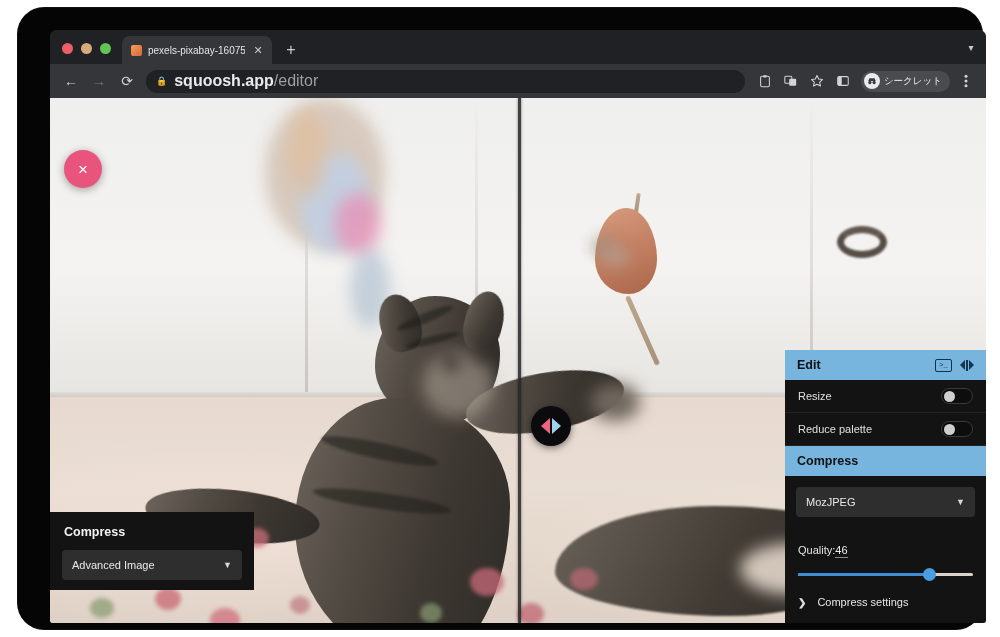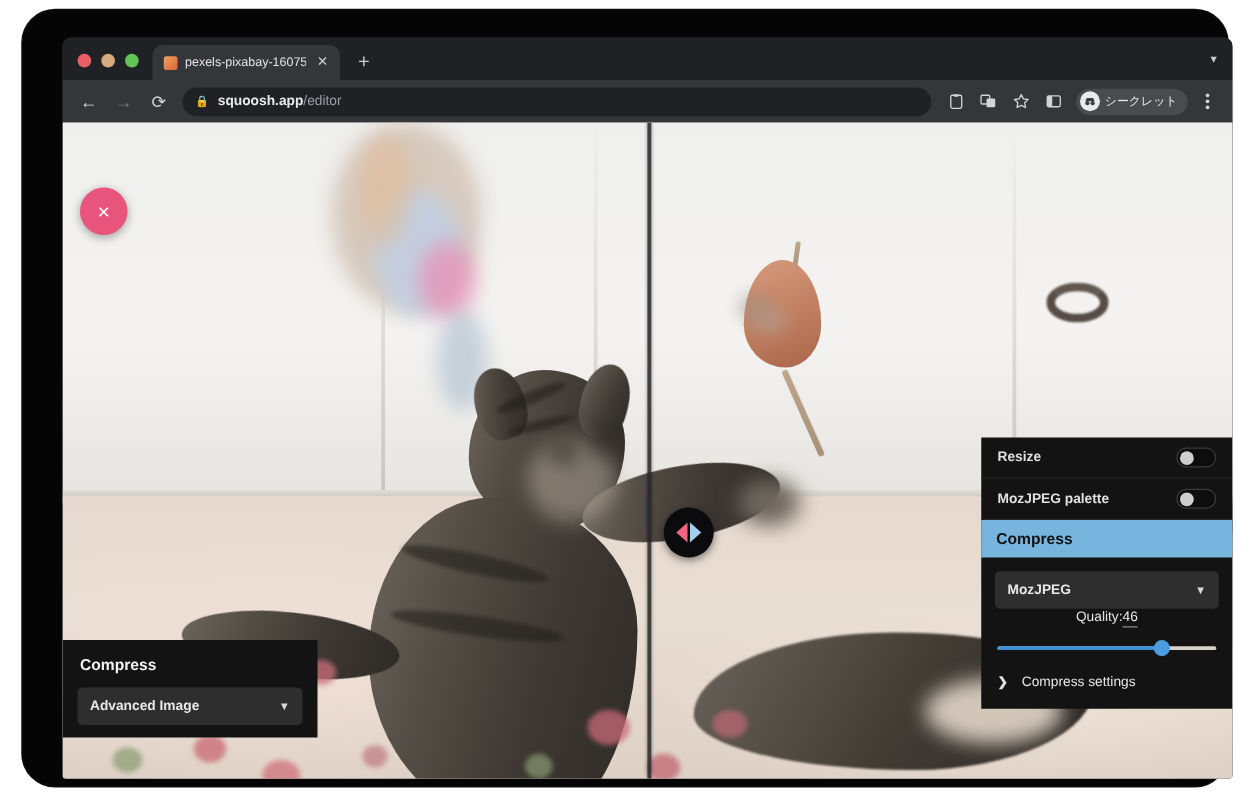--- a/index.html
+++ b/index.html
@@ -87,21 +87,21 @@
   }
   .nav-btn.disabled { color: #76797d; }
   #omnibox {
     flex: 1 1 auto; height: 23px;
     background: #202124; border-radius: 12px;
     display: flex; align-items: center;
     padding: 0 10px; gap: 7px; margin: 0 6px 0 4px;
     min-width: 0;
   }
   #omnibox .lock { font-size: 9px; color: #cfd1d4; }
-  #omnibox .url { font-size: 11px; color: #e8eaed; white-space: nowrap; }
+  #omnibox .url { font-size: 16px; color: #e8eaed; white-space: nowrap; }
   #omnibox .url .path { color: #9aa0a6; }
   .tb-icon {
     width: 24px; height: 24px; display:flex; align-items:center; justify-content:center;
     color: #d2d4d7; flex: 0 0 auto;
   }
   #incognito-chip {
     height: 21px; border-radius: 11px; background: #4a4b4f;
     display: flex; align-items: center; gap: 4px;
     padding: 0 8px 0 3px; margin: 0 2px 0 4px; flex: 0 0 auto;
   }
@@ -223,21 +223,21 @@
   .panel-heading-dark {
     font-size: 12.5px; font-weight: bold; color: #f2f2f2;
     padding: 13px 14px 11px 14px;
   }
   .select-box {
     margin: 0 12px; height: 30px;
     background: #2e2e2e; border-radius: 4px;
     display: flex; align-items: center; justify-content: space-between;
     padding: 0 10px;
   }
-  .select-box .val { font-size: 11px; color: #e8e8e8; font-weight: bold; }
+  .select-box .val { font-size: 11px; color: #e8e8e8; }
   .select-box .chev { font-size: 9px; color: #d8d8d8; }
 
   
   #right-panel {
     position: absolute; right: 0; top: 252px; width: 201px;
     background: #131313;
   }
   .panel-heading-blue {
     background: #77b4de;
     padding: 8px 12px;
@@ -258,33 +258,33 @@
   .split-icon .bar { width: 2px; height: 11px; background: #15344f; }
   .split-icon .r {
     width: 0; height: 0; border-top: 5px solid transparent; border-bottom: 5px solid transparent;
     border-left: 5px solid #15344f;
   }
   .toggle-row {
     height: 33px; display: flex; align-items: center; justify-content: space-between;
     padding: 0 13px;
     border-bottom: 1px solid #242424;
   }
-  .toggle-row .lbl { font-size: 11px; color: #e0e0e0; font-weight: bold; }
+  .toggle-row .lbl { font-size: 11px; color: #e0e0e0; }
   .switch {
     width: 32px; height: 16px; border-radius: 8px; background: #0d0d0d;
     position: relative; border: 1px solid #3a3a3a;
   }
   .switch .knob {
     position: absolute; left: 2px; top: 1.5px;
     width: 11px; height: 11px; border-radius: 50%; background: #cfcfcf;
   }
   #compress-select { margin: 11px 11px 0 11px; }
   .quality-row {
-    display: flex; align-items: baseline; justify-content: center;
-    padding: 1px 13px 0 13px;
+    display: flex; align-items: baseline; justify-content: flex-start;
+    padding: 27px 13px 0 13px;
   }
   .quality-row .lbl { font-size: 11px; color: #e4e4e4; }
   .quality-row .val {
     font-size: 11px; color: #ededed;
     border-bottom: 1px solid #8a8a8a; padding-bottom: 1px;
   }
   #quality-slider {
     margin: 9px 13px 0 13px; height: 14px; position: relative;
   }
   #quality-slider .track {
@@ -454,29 +454,42 @@
 
       <div id="left-panel">
         <div class="panel-heading-dark">Compress</div>
         <div class="select-box">
           <span class="val">Advanced Image</span>
           <span class="chev">▼</span>
         </div>
       </div>
 
       <div id="right-panel">
+        <div class="panel-heading-blue">
+          <span class="title">Edit</span>
+          <span class="acts">
+            <span class="term-icon">
+                <span>&gt;_</span>
+              </span>
+            <span class="split-icon">
+              <span class="l"></span>
+                <span class="bar"></span>
+                <span class="r"></span>
+            </span>
+          </span>
+        </div>
 
         <div class="toggle-row">
           <span class="lbl">Resize</span>
           <span class="switch">
               <span class="knob"></span>
             </span>
         </div>
         <div class="toggle-row">
-          <span class="lbl">MozJPEG palette</span>
+          <span class="lbl">Reduce palette</span>
           <span class="switch">
               <span class="knob"></span>
             </span>
         </div>
 
         <div class="panel-heading-blue">
           <span class="title">Compress</span>
         </div>
 
         <div class="select-box" id="compress-select">

